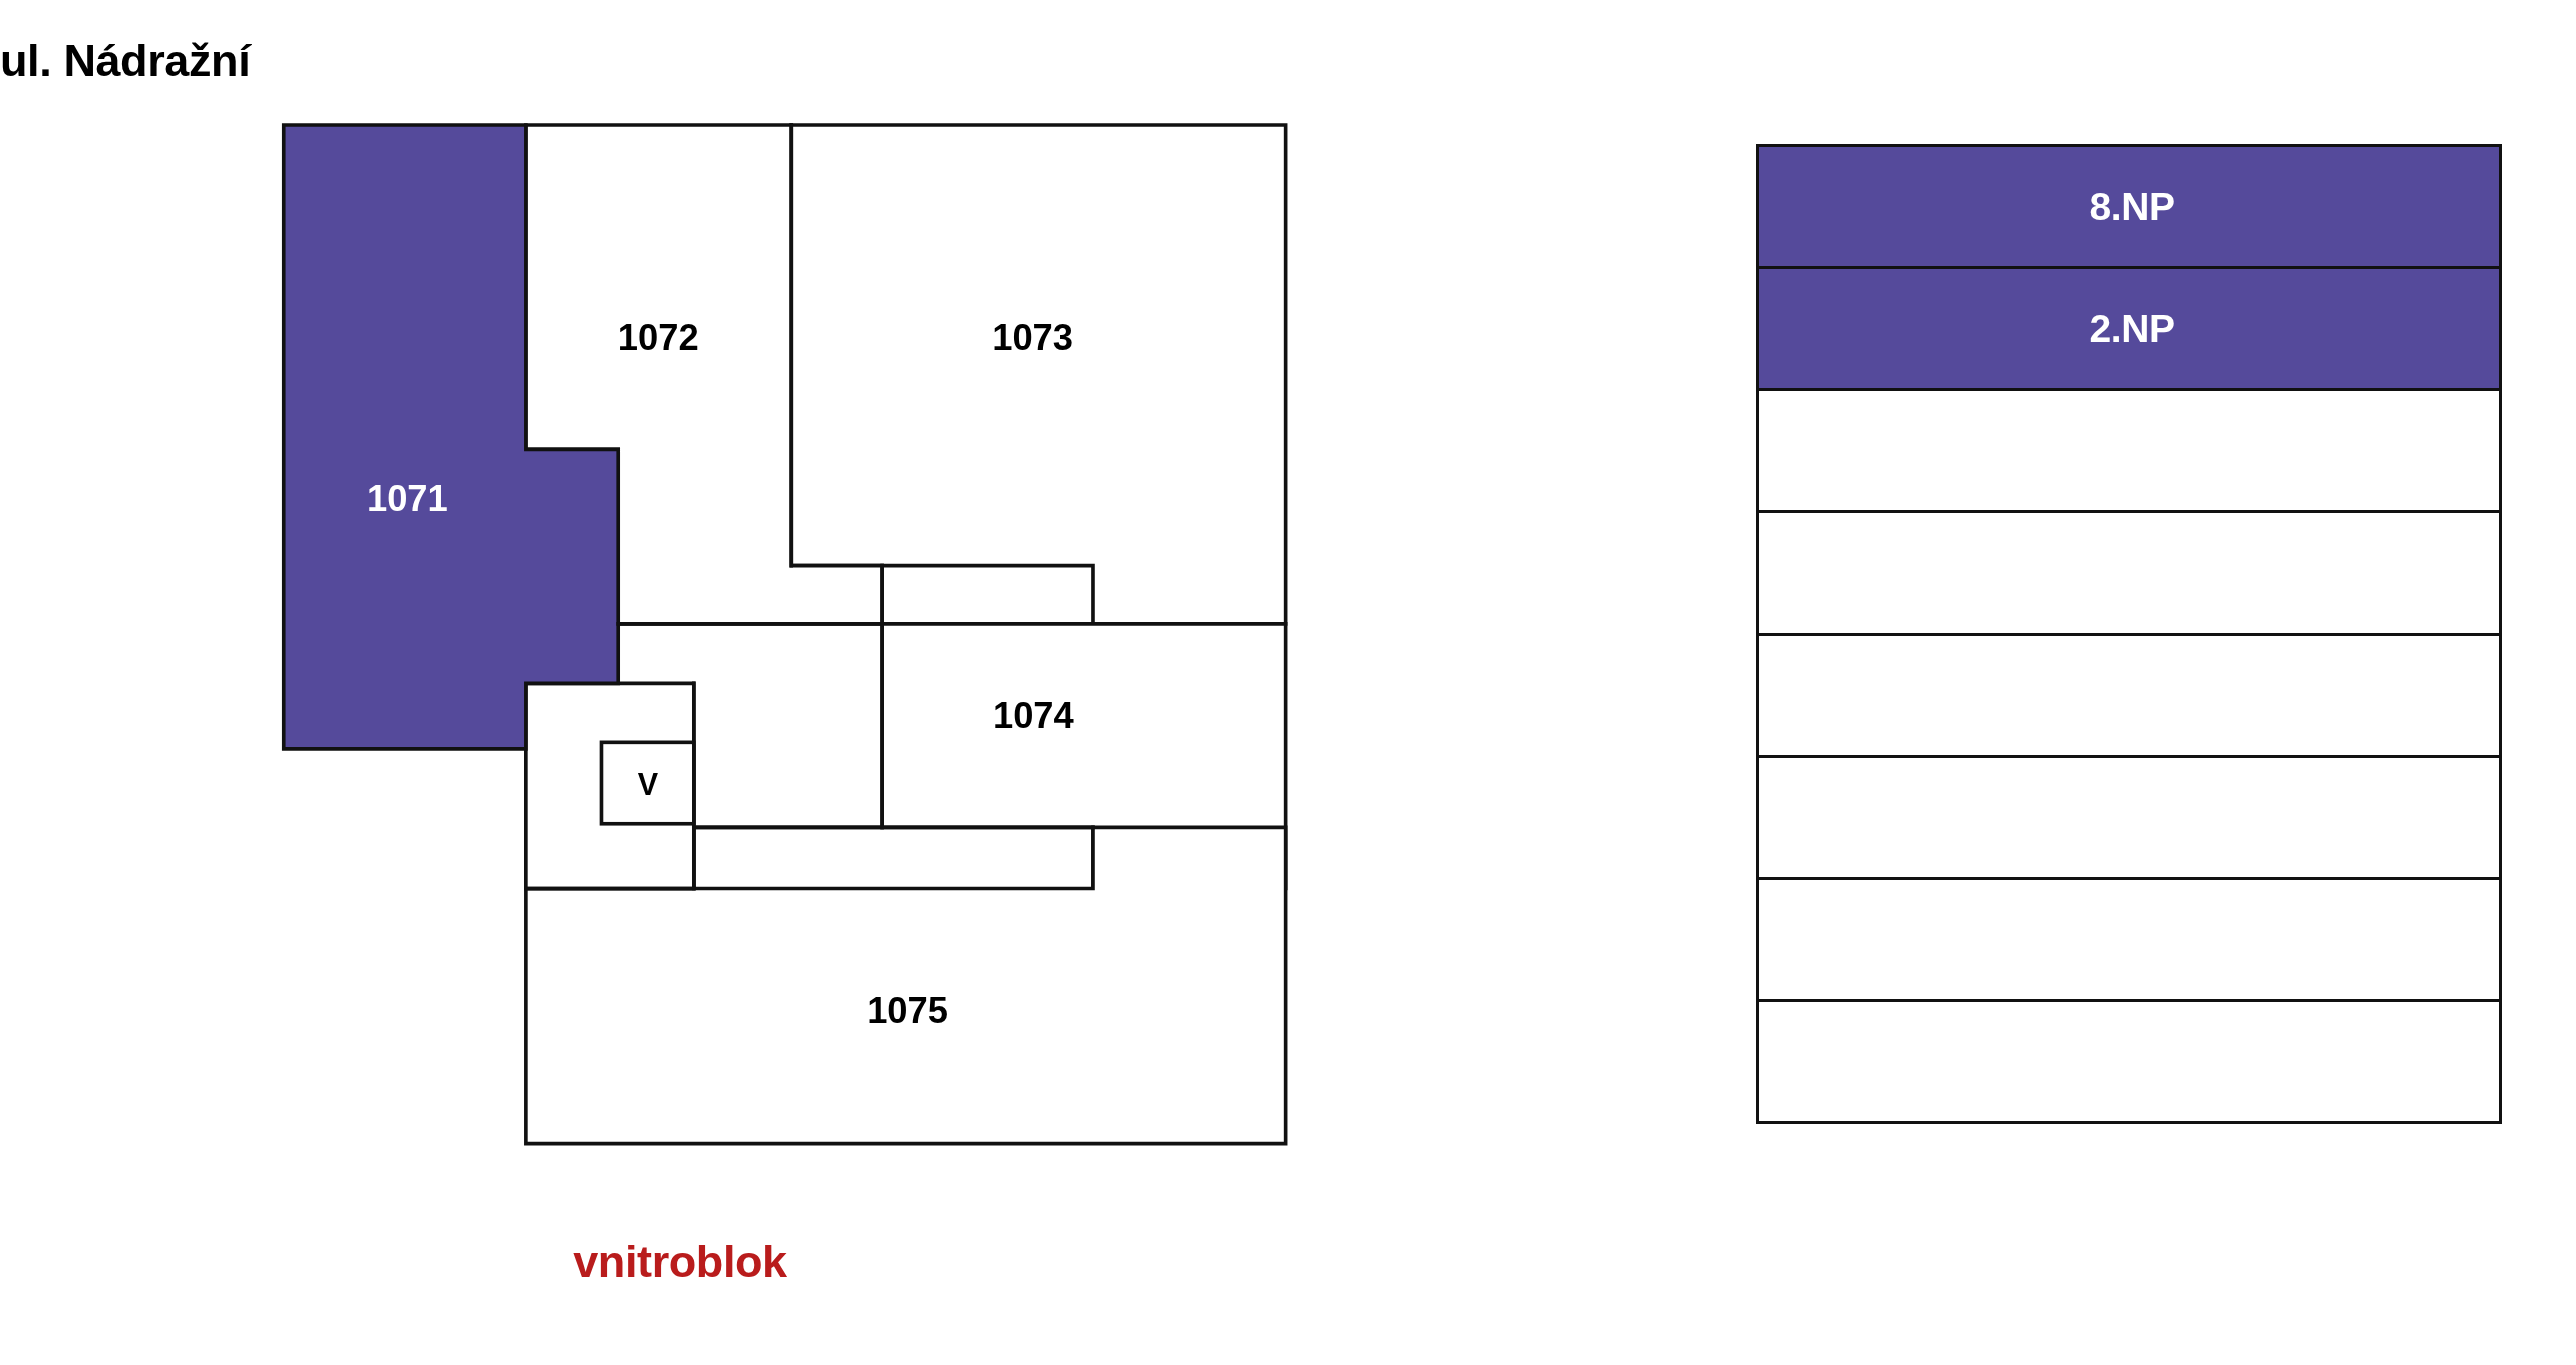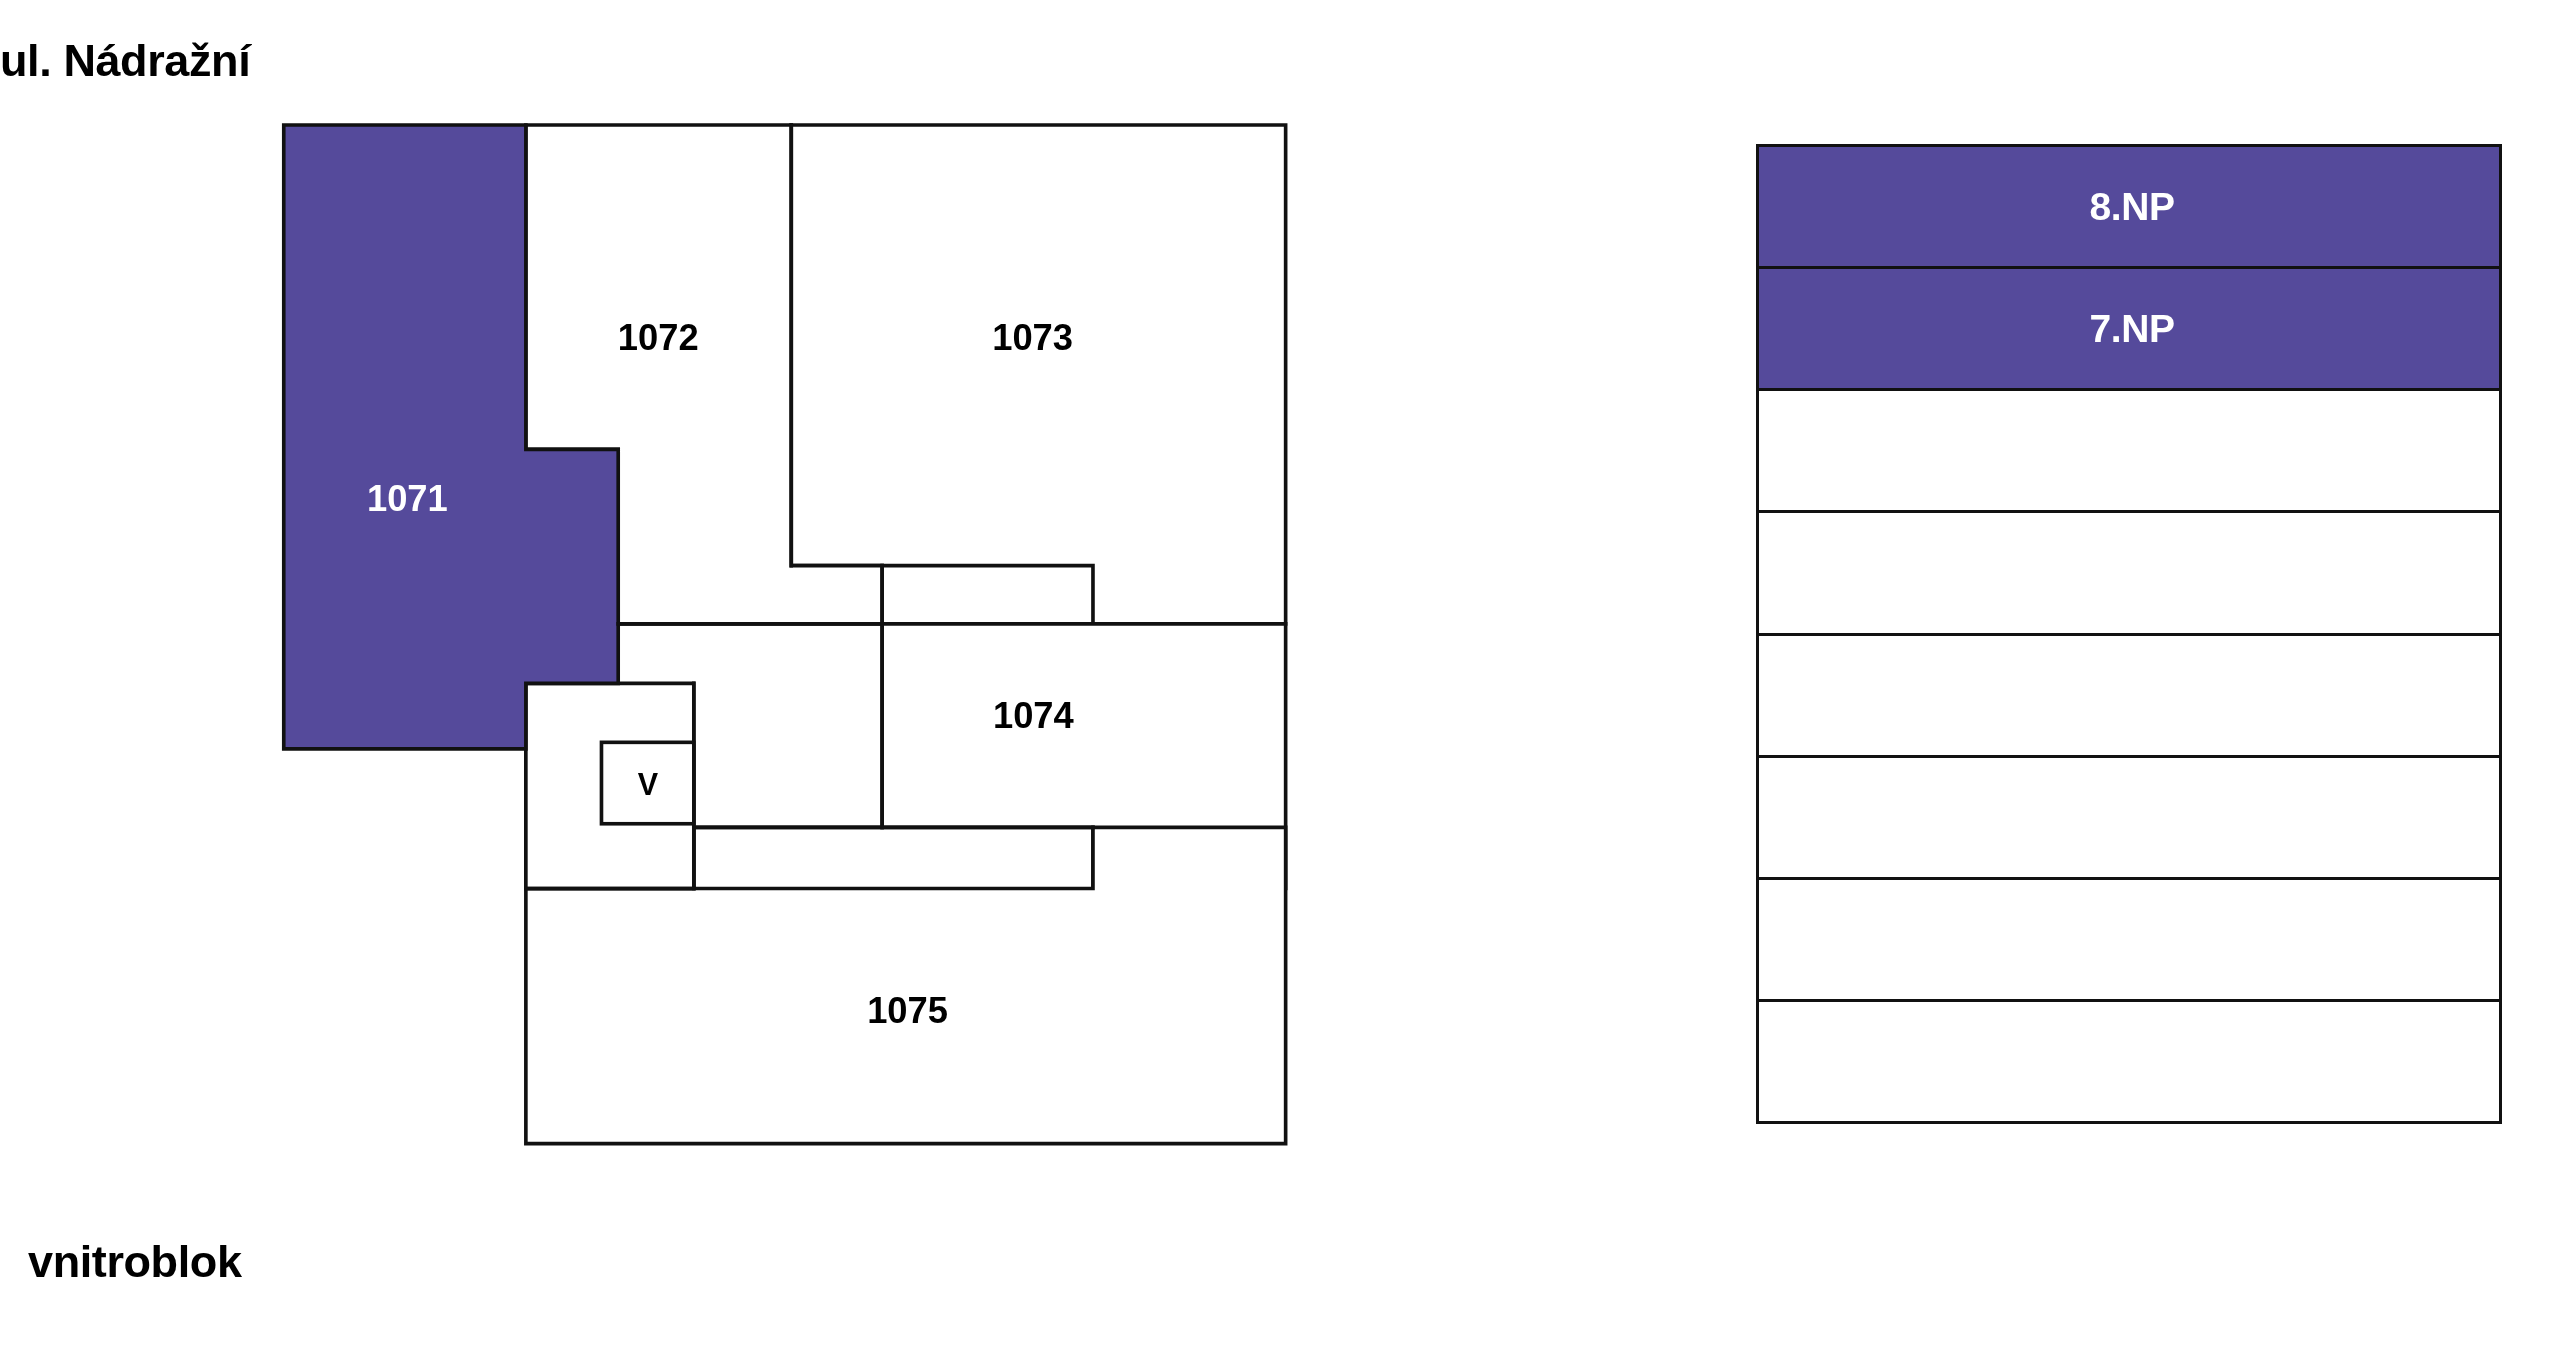--- a/index.html
+++ b/index.html
@@ -27,25 +27,25 @@
     color: #000000;
     letter-spacing: -0.4px;
   }
 
   
   #courtyard-label {
     position: absolute;
     left: 0;
     top: 1236px;
     width: 1360px;
+    text-align: center;
     font-size: 45px;
     font-weight: bold;
-    color: #000000;
+    color: #b91c1c;
     letter-spacing: -0.4px;
-    padding-left: 28px;
   }
 
   
   #floorplan-svg {
     position: absolute;
     left: 0;
     top: 0;
   }
   .unit-shape {
     stroke: #111111;
@@ -151,21 +151,21 @@
   <text class="unit-label unit-label-dark" x="1248" y="1394">1075</text>
 </svg>
 
 <div id="courtyard-label">vnitroblok</div>
 
 <div id="floor-stack">
   <div class="floor-row selected">
     <span class="floor-row-label">8.NP</span>
   </div>
   <div class="floor-row selected">
-    <span class="floor-row-label">7.NP</span>
+    <span class="floor-row-label">2.NP</span>
   </div>
   <div class="floor-row">
     <span class="floor-row-label"></span>
   </div>
   <div class="floor-row">
     <span class="floor-row-label"></span>
   </div>
   <div class="floor-row">
     <span class="floor-row-label"></span>
   </div>

